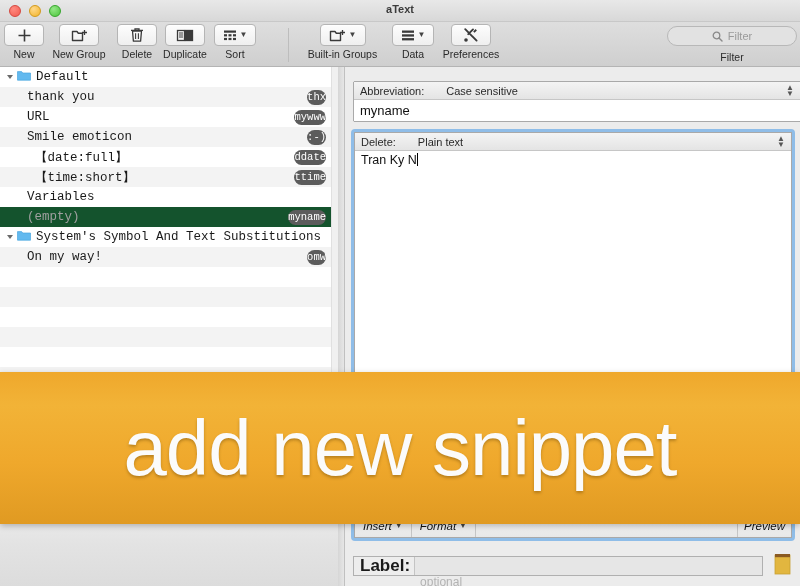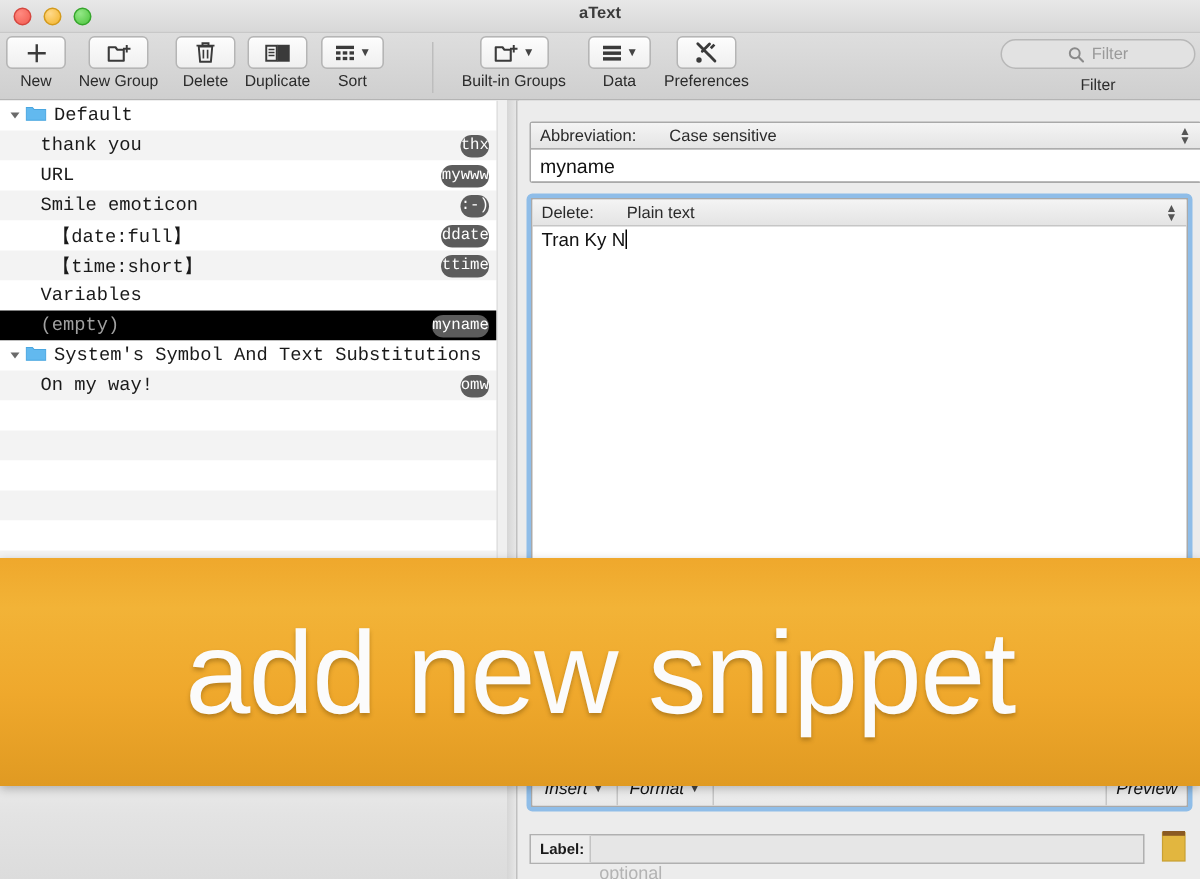--- a/index.html
+++ b/index.html
@@ -130,21 +130,21 @@
     height: 20px;
     display: flex;
     align-items: center;
     box-sizing: border-box;
     font-size: 12.5px;
     color: #1a1a1a;
     padding-left: 8px;
   }
   .row.alt { background: #f3f3f3; }
   .row.white { background: #ffffff; }
-  .row.sel { background: #000000; }
+  .row.sel { background: #14532d; }
   .disclosure {
     width: 0; height: 0;
     border-left: 4.5px solid #6a6a6a;
     border-top: 3.5px solid transparent;
     border-bottom: 3.5px solid transparent;
     margin-right: 5px;
     transform: rotate(90deg);
     flex: none;
   }
   .folder-ic { margin-right: 5px; flex: none; }
@@ -312,21 +312,21 @@
   .label-field {
     flex: 1;
     height: 20px;
     background: #e6e6e6;
     border: 1px solid #b0b0b0;
     display: flex;
     align-items: center;
     box-sizing: border-box;
   }
   .label-tag {
-    font-size: 10px;
+    font-size: 17px;
     font-weight: bold;
     color: #1a1a1a;
     padding: 0 4px 0 6px;
     border-right: 1px solid #c4c4c4;
     height: 100%;
     display: flex;
     align-items: center;
     background: #ededed;
   }
   .label-ph {

